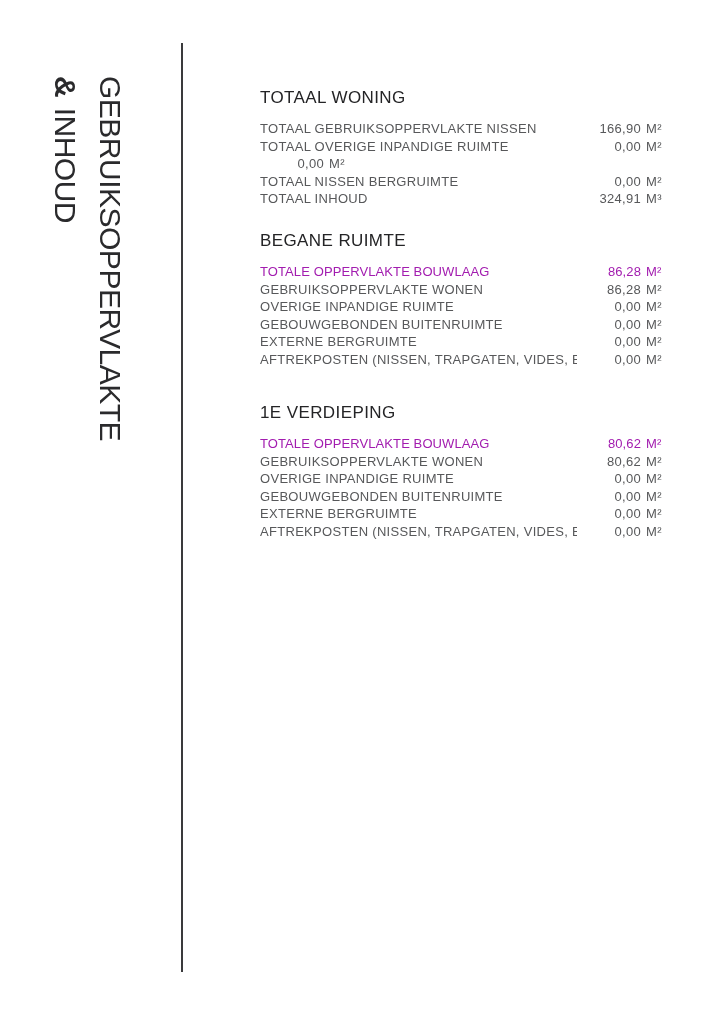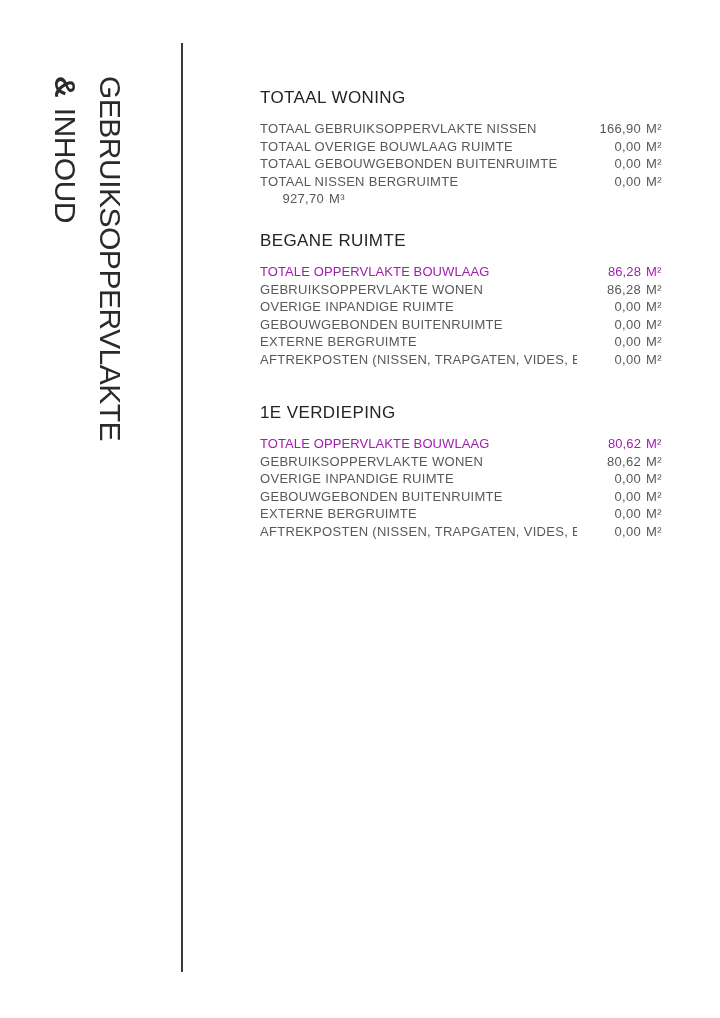--- a/index.html
+++ b/index.html
@@ -114,39 +114,39 @@
   <section class="sec" style="top: 88px;">
     <h2 class="sec-heading">TOTAAL WONING</h2>
     <div class="rows">
   <div class="row">
     <span class="lbl">TOTAAL GEBRUIKSOPPERVLAKTE NISSEN</span>
     <span class="val">166,90</span>
     <span class="unit">M²</span>
   </div>
 
   <div class="row">
-    <span class="lbl">TOTAAL OVERIGE BOUWLAAG RUIMTE</span>
-    <span class="val">0,00</span>
-    <span class="unit">M²</span>
-  </div>
-
-  <div class="row">
-    <span class="lbl">TOTAAL GEBOUWGEBONDEN BUITENRUIMTE</span>
+    <span class="lbl">TOTAAL OVERIGE INPANDIGE RUIMTE</span>
+    <span class="val">0,00</span>
+    <span class="unit">M²</span>
+  </div>
+
+  <div class="row">
     <span class="val">0,00</span>
     <span class="unit">M²</span>
   </div>
 
   <div class="row">
     <span class="lbl">TOTAAL NISSEN BERGRUIMTE</span>
     <span class="val">0,00</span>
     <span class="unit">M²</span>
   </div>
 
   <div class="row">
-    <span class="val">927,70</span>
+    <span class="lbl">TOTAAL INHOUD</span>
+    <span class="val">324,91</span>
     <span class="unit">M³</span>
   </div>
 </div>
   </section>
 
   <section class="sec" style="top: 231px;">
     <h2 class="sec-heading">BEGANE RUIMTE</h2>
     <div class="rows">
   <div class="row emphasis">
     <span class="lbl">TOTALE OPPERVLAKTE BOUWLAAG</span>

